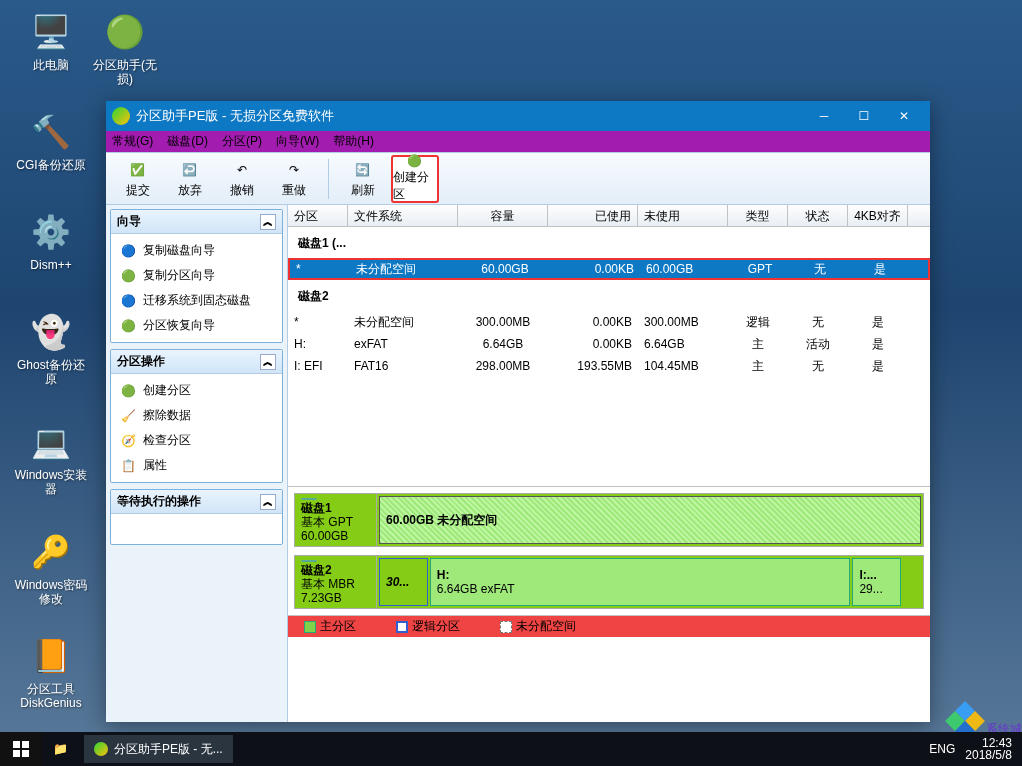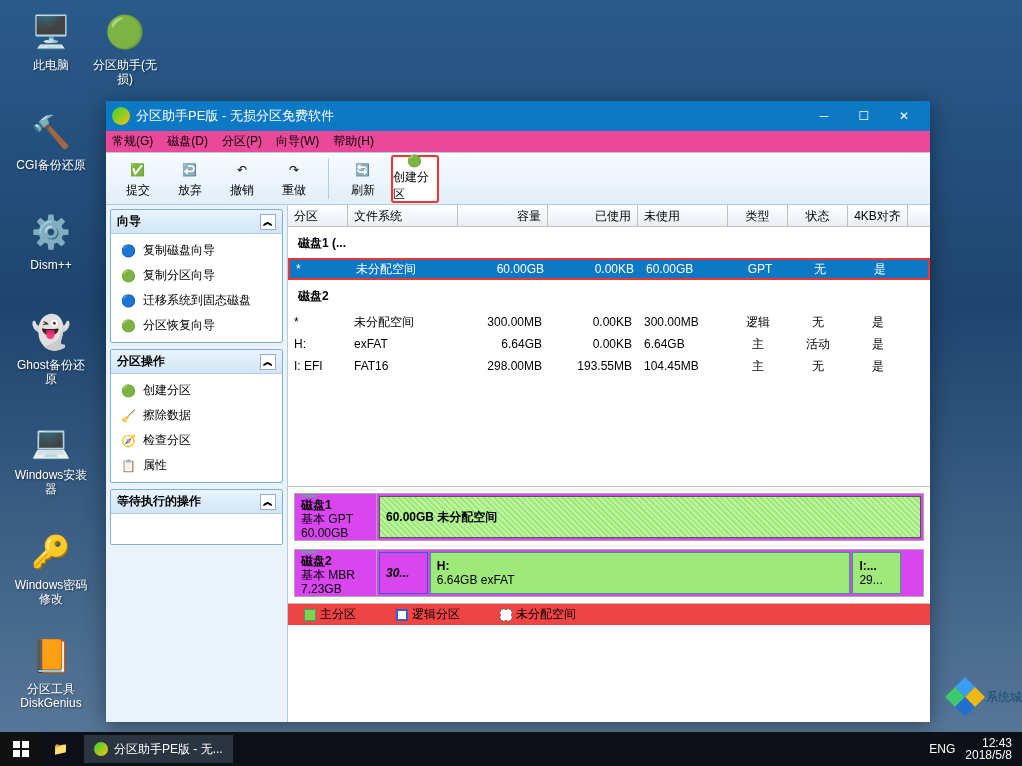--- a/index.html
+++ b/index.html
@@ -6,21 +6,21 @@
 body{width:1022px;height:766px;overflow:hidden;background:linear-gradient(180deg,#2a5a8a 0%,#1e4570 40%,#5a7a9a 100%);position:relative;}
 .desktop{position:absolute;inset:0;}
 .di{position:absolute;width:74px;text-align:center;color:#fff;cursor:pointer;}
 .di .ic{width:48px;height:48px;margin:0 auto;display:flex;align-items:center;justify-content:center;font-size:32px;}
 .di .lb{margin-top:2px;text-shadow:1px 1px 2px rgba(0,0,0,.5);font-size:12px;line-height:14px;}
 .window{position:absolute;left:106px;top:101px;width:824px;height:621px;background:#fff;display:flex;flex-direction:column;box-shadow:0 4px 20px rgba(0,0,0,.4);}
 .titlebar{height:30px;background:#0d78c4;display:flex;align-items:center;color:#fff;padding:0 6px;}
 .titlebar .tic{width:18px;height:18px;border-radius:50%;background:linear-gradient(135deg,#2bd437,#ffc107);margin-right:6px;}
 .titlebar .title{flex:1;font-size:13px;}
 .wbtn{width:40px;height:30px;display:flex;align-items:center;justify-content:center;color:#fff;cursor:pointer;}
-.menubar{height:22px;background:#ec4899;border-bottom:1px solid #b3cce6;display:flex;align-items:center;padding:0 6px;gap:14px;}
+.menubar{height:22px;background:#a21caf;border-bottom:1px solid #b3cce6;display:flex;align-items:center;padding:0 6px;gap:14px;}
 .menubar span{cursor:pointer;}
 .toolbar{height:52px;background:linear-gradient(#f7fbff,#e3eef8);border-bottom:1px solid #b3cce6;display:flex;align-items:center;padding:0 8px;gap:4px;}
 .tbtn{display:flex;flex-direction:column;align-items:center;justify-content:center;width:48px;height:48px;cursor:pointer;border:1px solid transparent;border-radius:3px;}
 .tbtn .ti{width:22px;height:22px;display:flex;align-items:center;justify-content:center;}
 .tbtn.hl{border:2px solid #e33;background:#fff;}
 .tbtn .tl{font-size:12px;margin-top:1px;}
 .sep{width:1px;height:40px;background:#b3cce6;margin:0 6px;}
 .body{flex:1;display:flex;overflow:hidden;}
 .sidebar{width:182px;background:#eaf2fa;border-right:1px solid #b3cce6;padding:4px;display:flex;flex-direction:column;gap:6px;overflow:auto;}
 .panel{border:1px solid #7eb1d9;background:#fff;border-radius:2px;}
@@ -30,43 +30,43 @@
 .pitem{display:flex;align-items:center;gap:6px;padding:4px 10px;cursor:pointer;}
 .pitem .pic{width:16px;height:16px;display:flex;align-items:center;justify-content:center;}
 .main{flex:1;display:flex;flex-direction:column;overflow:hidden;}
 .listhdr{height:22px;background:linear-gradient(#fefefe,#e8eef4);border-bottom:1px solid #c2c2c2;display:flex;}
 .listhdr .col{border-right:1px solid #c2c2c2;padding:3px 6px;}
 .plist{flex:0 0 auto;overflow:auto;border-bottom:1px solid #c2c2c2;}
 .dtitle{font-weight:bold;padding:8px 10px 6px;}
 .row{display:flex;height:22px;align-items:center;}
 .row.sel{background:#0d78c4;color:#fff;border:2px solid #e33;}
 .row .cell{padding:0 6px;}
-.c1{width:60px;}.c2{width:110px;text-align:left;}.c3{width:90px;text-align:right;}.c4{width:90px;text-align:right;}.c5{width:90px;text-align:left;}.c6{width:60px;text-align:center;}.c7{width:60px;text-align:center;}.c8{width:60px;text-align:center;}
+.c1{width:60px;}.c2{width:110px;text-align:left;}.c3{width:90px;text-align:center;}.c4{width:90px;text-align:right;}.c5{width:90px;text-align:left;}.c6{width:60px;text-align:center;}.c7{width:60px;text-align:center;}.c8{width:60px;text-align:center;}
 .diskview{padding:6px;display:flex;flex-direction:column;gap:8px;overflow:auto;}
-.dbox{border:1px solid #aaa;background:#d946ef;display:flex;height:48px;}
+.dbox{border:1px solid #aaa;background:#84cc16;display:flex;height:54px;}
 .dinfo{width:82px;padding:4px 6px;border-right:1px solid #aaa;display:flex;flex-direction:column;justify-content:center;line-height:14px;}
 .dinfo .dic{width:16px;height:12px;background:#8bc6ff;border:1px solid #5a9;display:inline-block;border-radius:2px;margin-bottom:1px;}
 .dparts{flex:1;display:flex;gap:2px;padding:2px;}
 .part{border:1px solid #555;display:flex;flex-direction:column;justify-content:center;padding:2px 6px;overflow:hidden;white-space:nowrap;}
 .part.unalloc{background:repeating-linear-gradient(45deg,#9fe87a,#9fe87a 2px,#bdf5a0 2px,#bdf5a0 4px);}
 .part.pri{background:#9fe87a;border-color:#2a7;}
 .part.log{border-color:#3060d0;font-style:italic;}
 .legend{height:22px;border-top:1px solid #c2c2c2;display:flex;align-items:center;padding:0 16px;gap:40px;background:#ef4444;}
 .lg{display:flex;align-items:center;gap:4px;}
 .sw{width:12px;height:12px;display:inline-block;}
 .sw.pri{background:#7fd24a;border:1px solid #2a7;}
 .sw.log{background:#fff;border:2px solid #3060d0;}
 .sw.un{background:#fff;border:1px dashed #777;}
 .taskbar{position:absolute;left:0;right:0;bottom:0;height:34px;background:#0d1117;display:flex;align-items:center;color:#fff;}
 .tstart{width:42px;height:34px;display:flex;align-items:center;justify-content:center;background:#111;cursor:pointer;}
 .tbicon{width:38px;height:34px;display:flex;align-items:center;justify-content:center;cursor:pointer;}
 .tbapp{height:28px;display:flex;align-items:center;gap:6px;padding:0 10px;background:#2a3540;margin-left:4px;cursor:pointer;}
 .tray{margin-left:auto;display:flex;align-items:center;gap:10px;padding:0 10px;font-size:11px;}
 .clock{text-align:right;line-height:12px;}
-.watermark{position:absolute;right:0;bottom:52px;color:#0c4a6e;display:flex;align-items:center;gap:4px;font-size:22px;opacity:.9;}
+.watermark{position:absolute;right:0;bottom:28px;color:#6d28d9;display:flex;align-items:flex-end;gap:4px;font-size:22px;opacity:.9;}
 .wm-ic{width:34px;height:34px;position:relative;}
 .wm-ic span{position:absolute;width:14px;height:14px;transform:rotate(45deg);}
 </style>
 </head>
 <body>
 
 <div class="desktop">
 
 <div class="di" style="top: 8px; left: 14px;">
       <div class="ic">🖥️</div>

